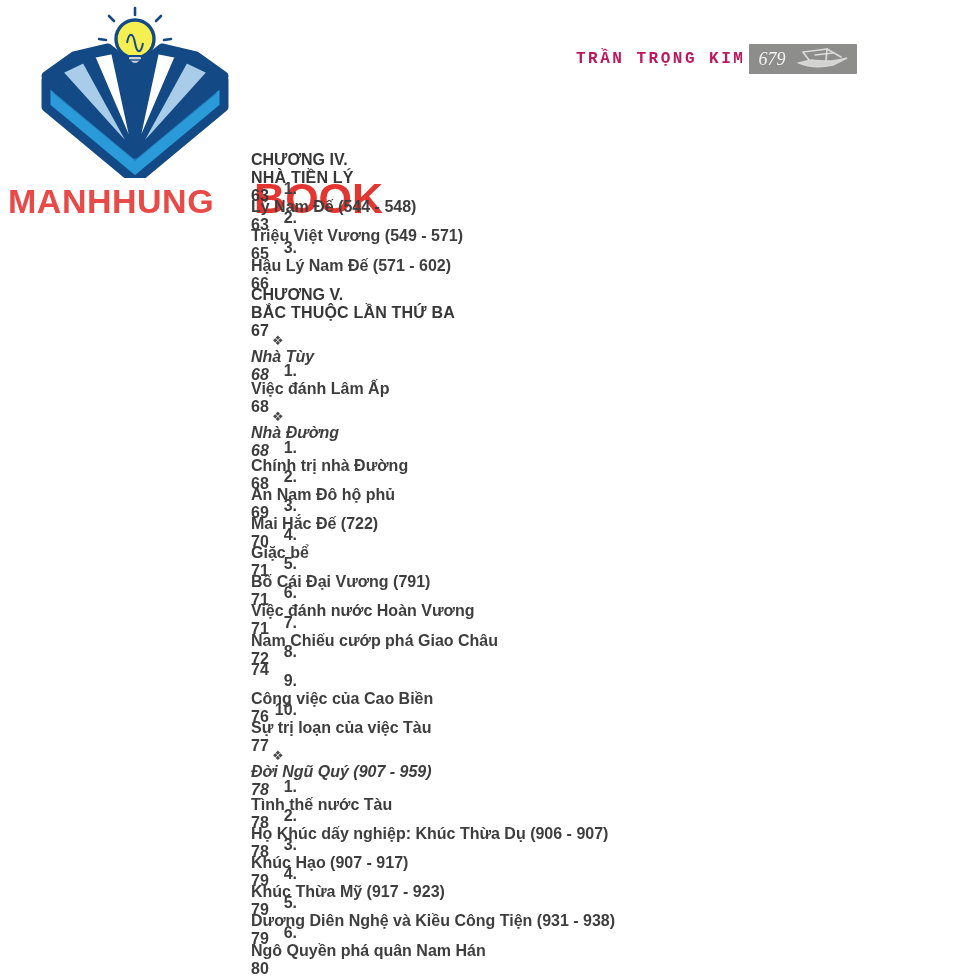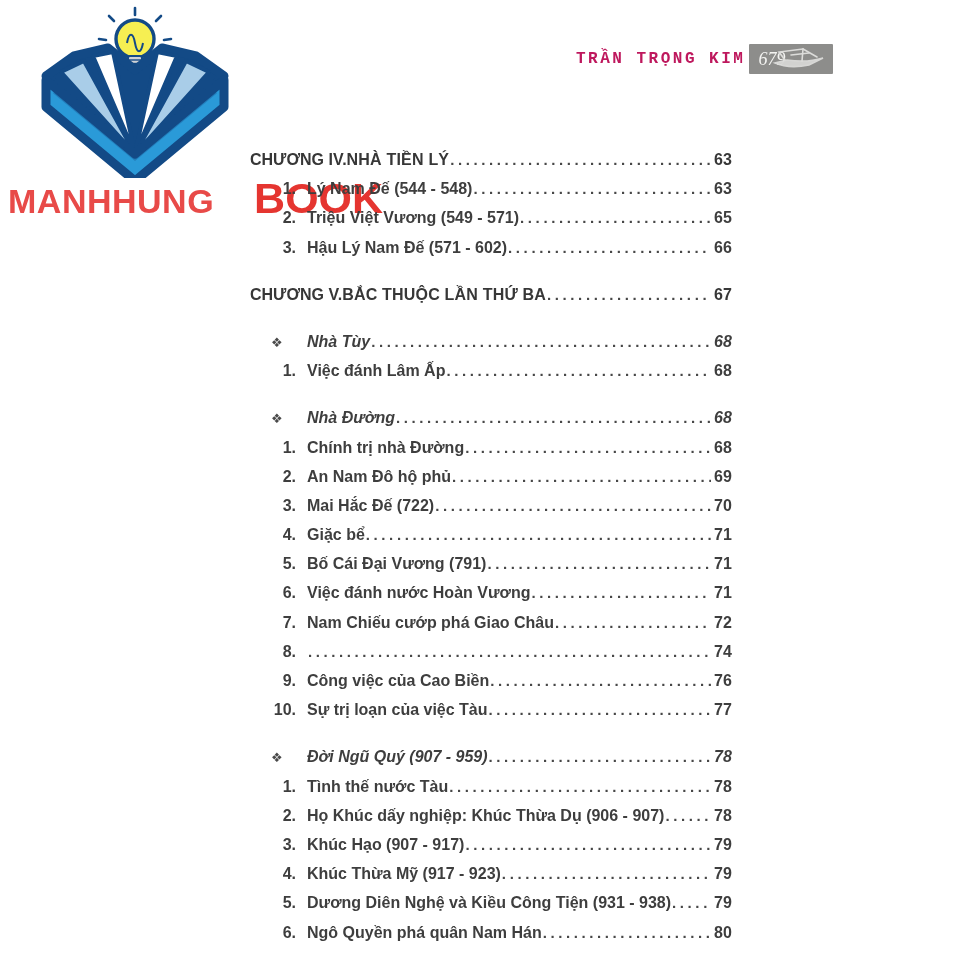--- a/index.html
+++ b/index.html
@@ -15,33 +15,33 @@
   .brand-first{font-size:34px;font-weight:600;letter-spacing:.5px;color:#e84a48;}
   .brand-second{font-size:43px;font-weight:800;letter-spacing:0;color:#e53530;margin-left:3px;}
   
   .page-header{position:absolute;left:576px;top:44px;display:flex;align-items:center;}
   .author-name{
     font-family:"Liberation Mono","DejaVu Sans Mono",monospace;
     font-size:16px;font-weight:700;letter-spacing:2.5px;color:#be185d;
     line-height:30px;margin-right:4px;white-space:nowrap;
   }
   .folio-box{
-    width:84px;height:30px;background:#8d8d8b;border-radius:1px;
+    width:108px;height:30px;background:#8d8d8b;border-radius:1px;
     display:flex;align-items:center;position:relative;
   }
   .folio-number{
     font-family:"Liberation Serif","DejaVu Serif",serif;
     font-style:italic;font-size:18px;color:#f4f4f2;padding-left:9px;
   }
   .folio-sketch{position:absolute;right:2px;top:2px;}
   
   #toc{position:absolute;left:250px;top:151px;width:488px;}
   .row{
     display:flex;align-items:baseline;height:29.2px;
-    font-size:16px;font-weight:600;color:#3e3e3e;white-space:nowrap;
+    font-size:16px;font-weight:600;color:#3e3e3e;white-space:nowrap;flex-direction:column;
   }
   .row.chapter:not(:first-child),
   .row.section{margin-top:18px;}
   .row.chapter{font-weight:700;color:#373737;}
   .row.chapter .title{letter-spacing:.2px;}
   .row.section .title,.row.section .page{font-style:italic;font-weight:700;}
   .label{flex:none;min-width:90px;}
   .num{flex:none;width:57px;padding-right:11px;box-sizing:border-box;text-align:right;}
   .bullet{flex:none;width:57px;padding-left:21px;box-sizing:border-box;font-size:13px;color:#4a4a4a;font-style:normal;}
   .title{flex:none;}

